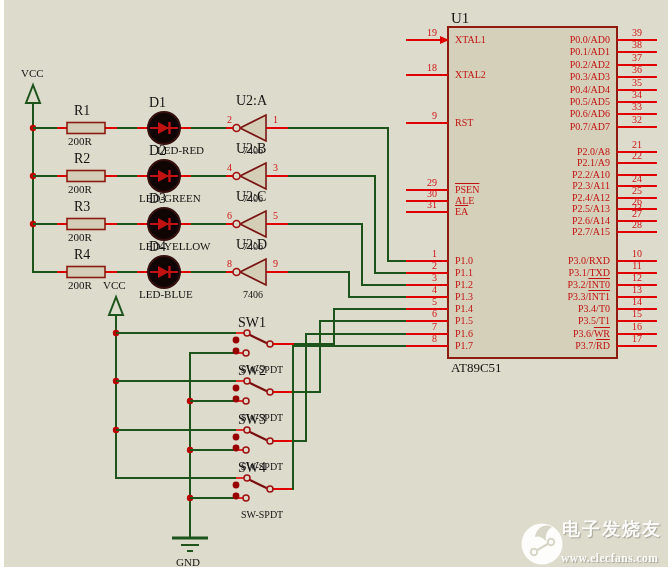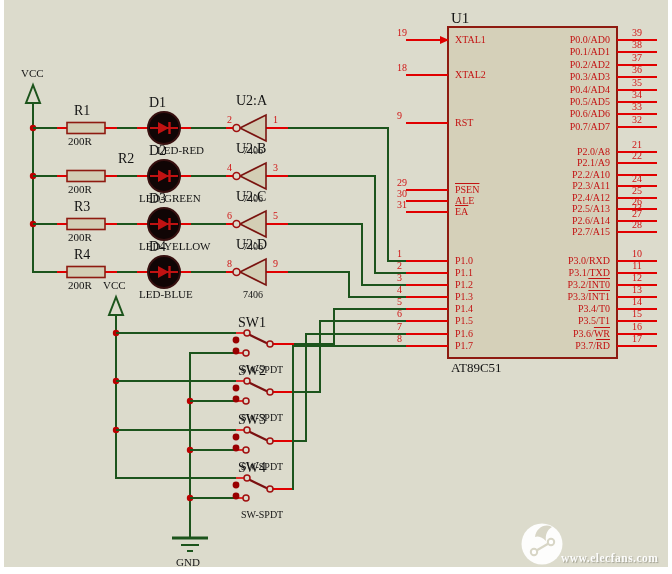--- a/index.html
+++ b/index.html
@@ -8,21 +8,21 @@
     background:#dcdbcc;font-family:Liberation Serif, serif;
   }
   .edge{position:absolute;background:#ffffff;}
   .lbl{position:absolute;color:#141414;white-space:nowrap;line-height:1;}
   .ref{font-size:14px;}
   .val{font-size:11px;}
   .typ{font-size:10px;}
   .big{font-size:15px;}
   .pname{position:absolute;font-size:10px;color:#c31212;white-space:nowrap;line-height:1;}
   .pnum{position:absolute;font-size:10px;color:#d01414;line-height:1;}
-  .num-l{width:40px;}
+  .num-l{width:40px;text-align:right;}
   .num-r{width:34px;text-align:center;}
   .name-r{width:120px;text-align:right;}
   .ovl{text-decoration:overline;}
   svg{position:absolute;left:0;top:0;}
   .wm-brand{
     position:absolute;left:562px;top:517px;font-size:18px;font-weight:bold;
     letter-spacing:2px;color:rgba(255,255,255,0.95);line-height:1.4;
     text-shadow:1px 1px 1px rgba(110,110,95,0.5);
   }
   .wm-site{
@@ -253,20 +253,21 @@
         <circle cx="551" cy="542" r="3.2" fill="rgba(255,255,255,0.93)" stroke="#d8d6c6" stroke-width="2"></circle>
       </g>
     </svg>
 
   <div class="lbl big" style="left:451px;top:11px;">U1</div>
   <div class="lbl" style="left:451px;top:361px;font-size:13px;text-align:center;">AT89C51</div>
   <div class="lbl val" style="left:21px;top:68px;">VCC</div>
   <div class="lbl val" style="left:103px;top:280px;">VCC</div>
   <div class="lbl val" style="left:176px;top:557px;">GND</div>
 
+  <div class="wm-brand">电子发烧友</div>
   <div class="wm-site">www.elecfans.com</div>
 
   <div class="edge" style="left:0;top:0;width:4px;height:574px;"></div>
   <div class="edge" style="left:0;top:567px;width:672px;height:7px;"></div>
 <div class="pnum num-l" style="left: 397px; top: 28px;">19</div>
     <div class="pname" style="left: 455px; top: 35px;">XTAL1</div>
     <div class="pnum num-l" style="left: 397px; top: 63px;">18</div>
     <div class="pname" style="left: 455px; top: 70px;">XTAL2</div>
     <div class="pnum num-l" style="left: 397px; top: 111px;">9</div>
     <div class="pname" style="left: 455px; top: 118px;">RST</div>
@@ -341,21 +342,21 @@
     <div class="pnum num-r" style="left: 620px; top: 334px;">17</div>
     <div class="pname name-r" style="left: 490px; top: 341px;"><span>P3.7/</span><span class="ovl">RD</span></div>
     <div class="lbl ref" style="left: 74px; top: 104px;">R1</div>
     <div class="lbl val" style="left: 68px; top: 136px;">200R</div>
     <div class="lbl ref" style="left: 149px; top: 96px;">D1</div>
     <div class="lbl val" style="left: 139px; top: 145px; padding-left: 18px;">LED-RED</div>
     <div class="lbl ref" style="left: 236px; top: 94px;">U2:A</div>
     <div class="lbl typ" style="left: 243px; top: 146px;">7406</div>
     <div class="pnum" style="left: 227px; top: 115px;">2</div>
     <div class="pnum" style="left: 273px; top: 115px;">1</div>
-    <div class="lbl ref" style="left: 74px; top: 152px; margin-left: 44px;">R2</div>
+    <div class="lbl ref" style="left: 74px; top: 152px;">R2</div>
     <div class="lbl val" style="left: 68px; top: 184px;">200R</div>
     <div class="lbl ref" style="left: 149px; top: 144px;">D2</div>
     <div class="lbl val" style="left: 139px; top: 193px;">LED-GREEN</div>
     <div class="lbl ref" style="left: 236px; top: 142px;">U2:B</div>
     <div class="lbl typ" style="left: 243px; top: 194px;">7406</div>
     <div class="pnum" style="left: 227px; top: 163px;">4</div>
     <div class="pnum" style="left: 273px; top: 163px;">3</div>
     <div class="lbl ref" style="left: 74px; top: 200px;">R3</div>
     <div class="lbl val" style="left: 68px; top: 232px;">200R</div>
     <div class="lbl ref" style="left: 149px; top: 192px;">D3</div>

